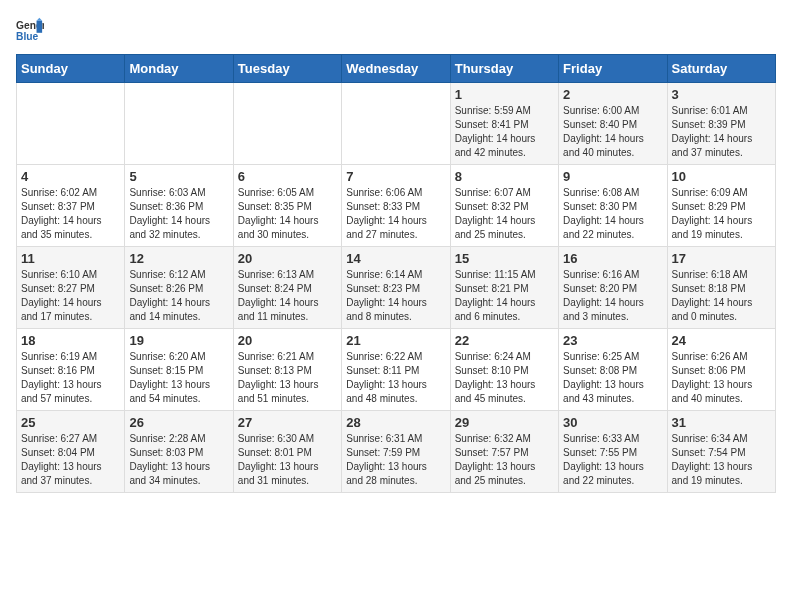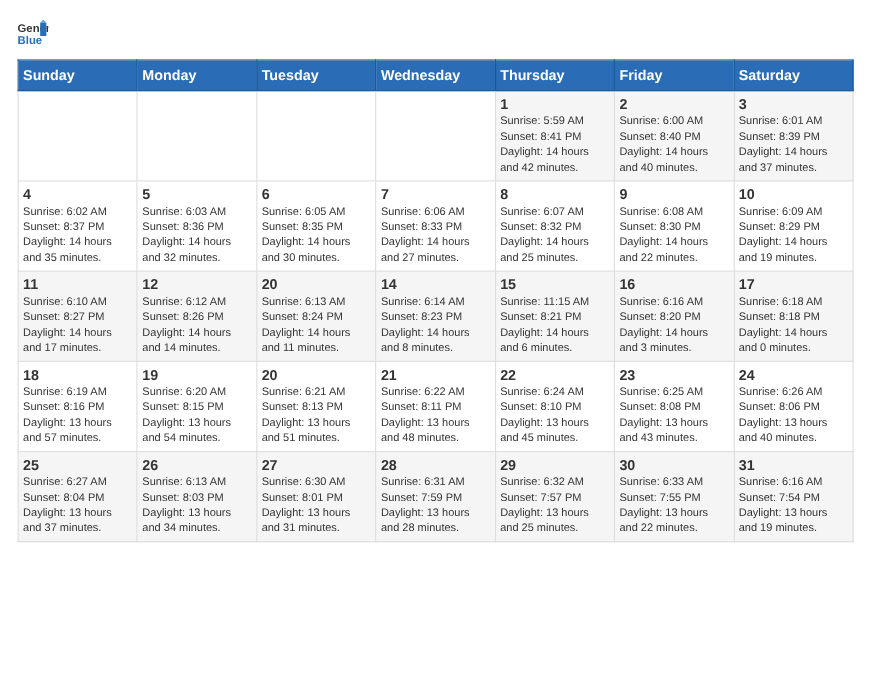--- a/index.html
+++ b/index.html
@@ -297,21 +297,21 @@
       <tr>
         <td>
           <span class="day-num">25</span>
           <div class="day-info">Sunrise: 6:27 AM
 Sunset: 8:04 PM
 Daylight: 13 hours
 and 37 minutes.</div>
         </td>
         <td>
           <span class="day-num">26</span>
-          <div class="day-info">Sunrise: 6:13 AM
+          <div class="day-info">Sunrise: 2:28 AM
 Sunset: 8:03 PM
 Daylight: 13 hours
 and 34 minutes.</div>
         </td>
         <td>
           <span class="day-num">27</span>
           <div class="day-info">Sunrise: 6:30 AM
 Sunset: 8:01 PM
 Daylight: 13 hours
 and 31 minutes.</div>
@@ -332,20 +332,20 @@
         </td>
         <td>
           <span class="day-num">30</span>
           <div class="day-info">Sunrise: 6:33 AM
 Sunset: 7:55 PM
 Daylight: 13 hours
 and 22 minutes.</div>
         </td>
         <td>
           <span class="day-num">31</span>
-          <div class="day-info">Sunrise: 6:16 AM
+          <div class="day-info">Sunrise: 6:34 AM
 Sunset: 7:54 PM
 Daylight: 13 hours
 and 19 minutes.</div>
         </td>
       </tr>
     </tbody>
 </table>
 
 </body></html>

